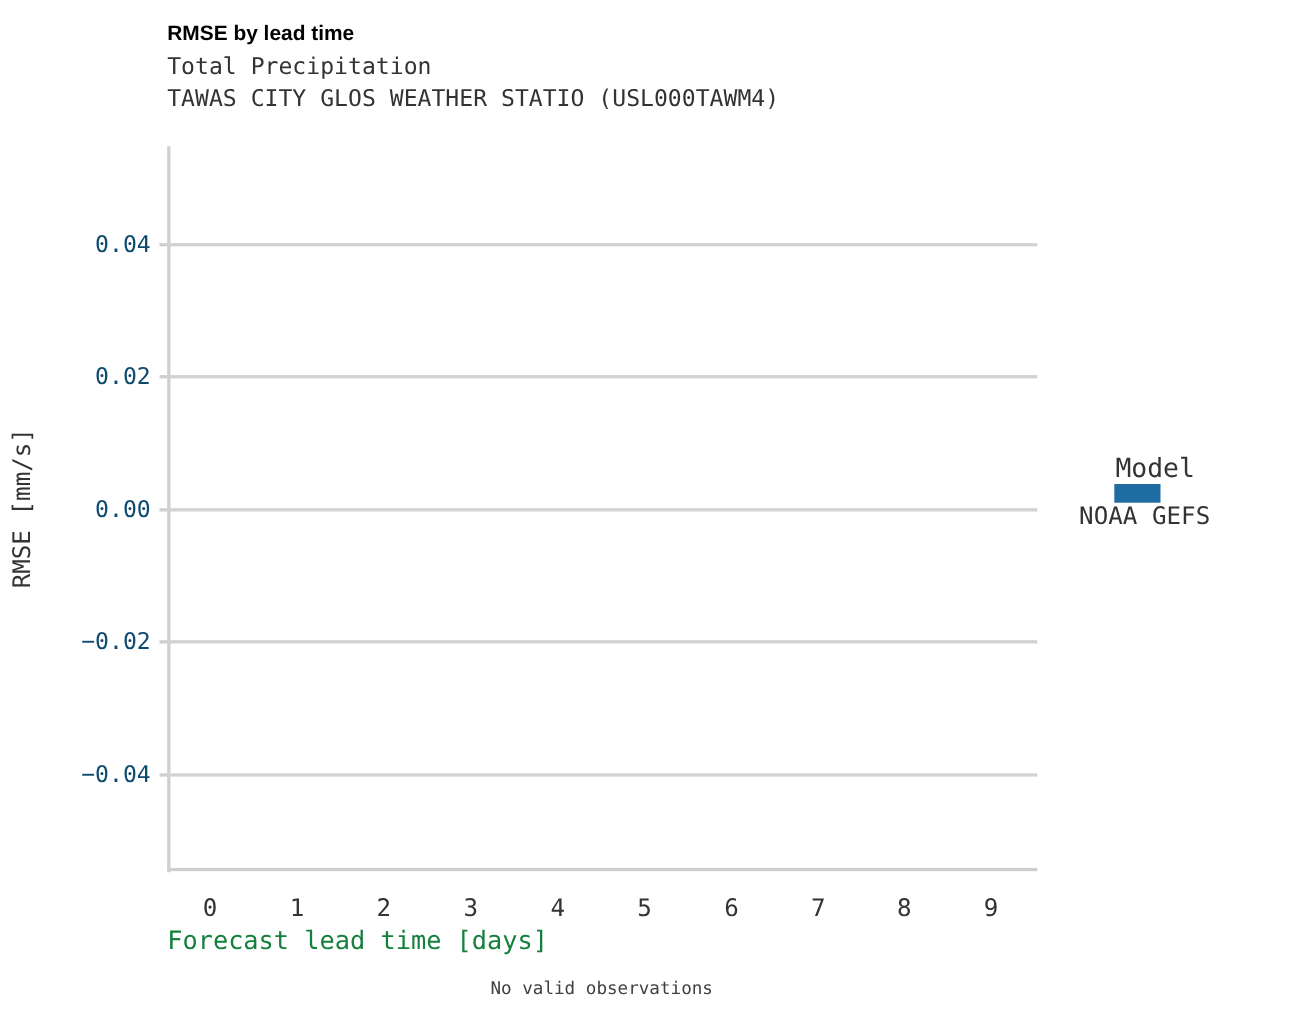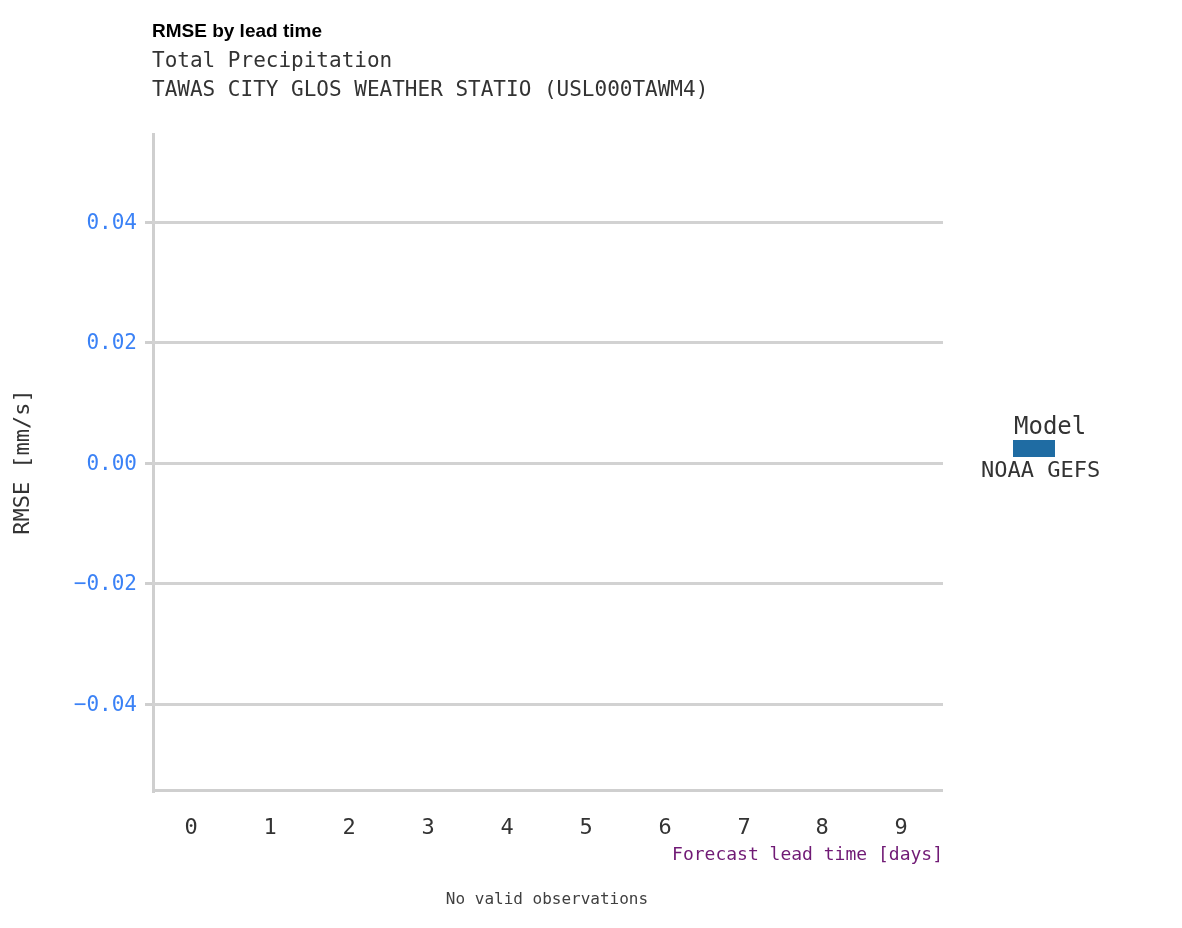--- a/index.html
+++ b/index.html
@@ -77,21 +77,21 @@
     background: #cfcfcf;
     left: 145px;
   }
   .ytick-label {
     position: absolute;
     right: 0;
     text-align: right;
     font-family: "DejaVu Sans Mono", monospace;
     font-size: 21px;
     line-height: 21px;
-    color: #3b82f6;
+    color: #0c4a6e;
     white-space: pre;
   }
   #ytick-labels {
     position: absolute;
     left: 0;
     top: 0;
     width: 137px;
     height: 928px;
   }
 
@@ -108,24 +108,24 @@
     white-space: pre;
     width: 300px;
     text-align: center;
     margin-left: -127px;
   }
   #xlabel {
     position: absolute;
     left: 152px;
     top: 843px;
     width: 791px;
-    text-align: right;
-    font-family: "DejaVu Sans Mono", monospace;
-    font-size: 18px;
-    color: #701a75;
+    text-align: left;
+    font-family: "DejaVu Sans Mono", monospace;
+    font-size: 23px;
+    color: #15803d;
     white-space: pre;
   }
   .xtick-label {
     position: absolute;
     top: 814px;
     width: 60px;
     margin-left: -30px;
     text-align: center;
     font-family: "DejaVu Sans Mono", monospace;
     font-size: 22px;

